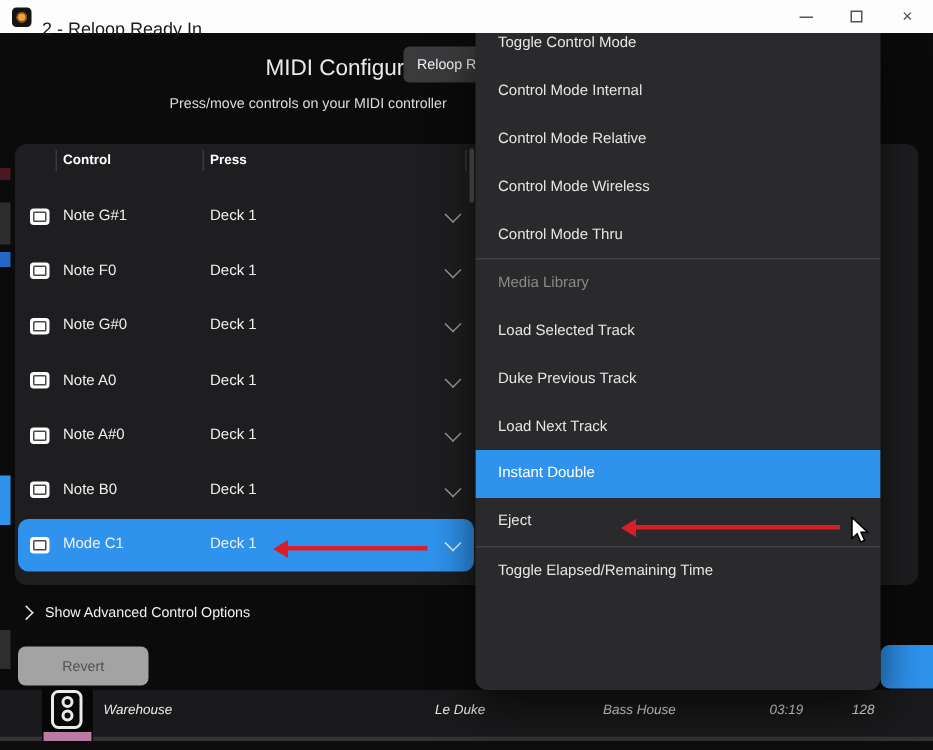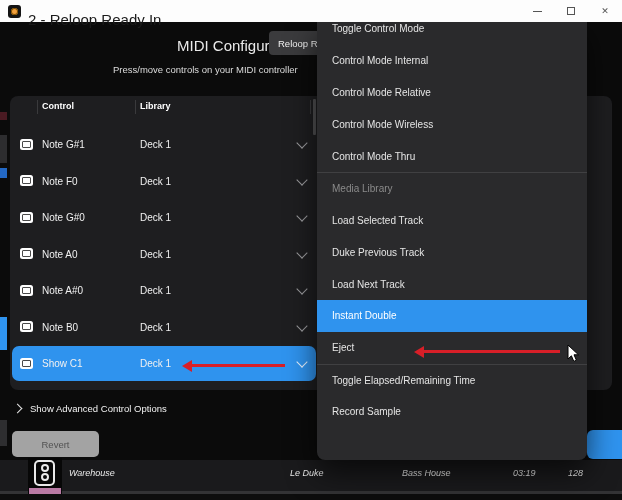--- a/index.html
+++ b/index.html
@@ -8,21 +8,21 @@
     background:#0b0b0b; font-family:"Liberation Sans", sans-serif;
     -webkit-font-smoothing:antialiased;
   }
   
   .titlebar { position:absolute; top:0; left:0; width:622px; height:22px;
     background:#fdfdfd; display:flex; align-items:center; z-index:30; }
   .app-icon { width:13px; height:13px; margin-left:8px; background:#141414;
     border-radius:3px; position:relative; flex:0 0 auto; }
   .app-icon::after { content:""; position:absolute; left:3px; top:3px; width:7px; height:7px;
     border-radius:50%; background:#f2a03d; box-shadow:inset 0 0 0 1px #7d4f00; }
-  .title-text { font-size:15px; color:#1a1a1a; margin-left:7px; white-space:nowrap;margin-top:16px; }
+  .title-text { font-size:12px; color:#1a1a1a; margin-left:7px; white-space:nowrap;margin-top:16px; }
   .win-controls { margin-left:auto; display:flex; height:100%; }
   .win-btn { width:34px; height:100%; display:flex; align-items:center; justify-content:center; }
   .glyph-min { width:9px; height:1px; background:#555; }
   .glyph-max { width:8px; height:8px; border:1px solid #555; box-sizing:border-box; }
   .glyph-close { font-size:9px; color:#555; line-height:1; }
 
   
   .dialog-bg { position:absolute; left:0; top:22px; width:622px; height:478px; background:#0b0b0b; }
   .sliver { position:absolute; left:0; width:7px; }
 
@@ -128,21 +128,21 @@
 <div class="sliver" style="top:420px; height:26px; background:#2e2e30;"></div>
 
 <div class="midi-label">MIDI Configuration:</div>
 <button class="midi-btn">Reloop Ready</button>
 <div class="instruction">Press/move controls on your MIDI controller</div>
 
 <div class="panel">
   <div class="head-sep" style="left:27px;"></div>
   <div class="col-head control">Control</div>
   <div class="head-sep" style="left:125px;"></div>
-  <div class="col-head target">Library</div>
+  <div class="col-head target">Press</div>
   <div class="head-sep" style="left:300px;"></div>
   <div class="scroll-thumb"></div>
   <div class="rows" id="rows-container">
   <div class="map-row">
 
     <div class="cb"></div>
     <div class="cell control">Note G#1</div>
     <div class="cell target">Deck 1</div>
     <div class="chev-down"></div>
   </div>
@@ -183,21 +183,21 @@
 
     <div class="cb"></div>
     <div class="cell control">Note B0</div>
     <div class="cell target">Deck 1</div>
     <div class="chev-down"></div>
   </div>
 
   <div class="map-row selected">
     <div class="row-hl"></div>
     <div class="cb"></div>
-    <div class="cell control">Show C1</div>
+    <div class="cell control">Mode C1</div>
     <div class="cell target">Deck 1</div>
     <div class="chev-down"></div>
   </div>
 </div>
 </div>
 
 <div class="advanced">
   <div class="chev-right"></div>
   <div class="advanced-label">Show Advanced Control Options</div>
 </div>
@@ -240,21 +240,20 @@
   <div class="menu-item">Duke Previous Track</div>
 
   <div class="menu-item">Load Next Track</div>
 
   <div class="menu-item highlight">Instant Double</div>
 
   <div class="menu-item">Eject</div>
 
   <div class="menu-item sep">Toggle Elapsed/Remaining Time</div>
 
-  <div class="menu-item">Record Sample</div>
 </div>
 </div>
 
 <div class="anno-arrow arrow-table"></div>
 <div class="anno-arrow arrow-menu"></div>
 <svg class="cursor" width="13" height="19" viewBox="0 0 13 19">
   <polygon points="1,1 1,15 4.4,11.8 6.8,17.4 9.4,16.2 7,10.8 11.5,10.8" fill="#ffffff" stroke="#000000" stroke-width="1"></polygon>
 </svg>
 
 </body></html>

